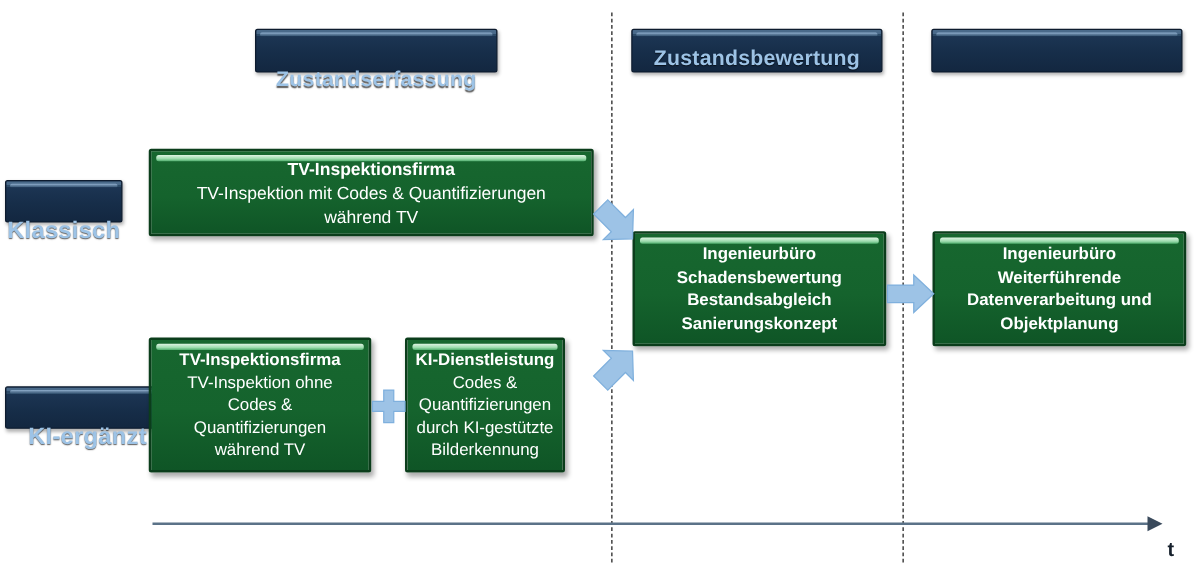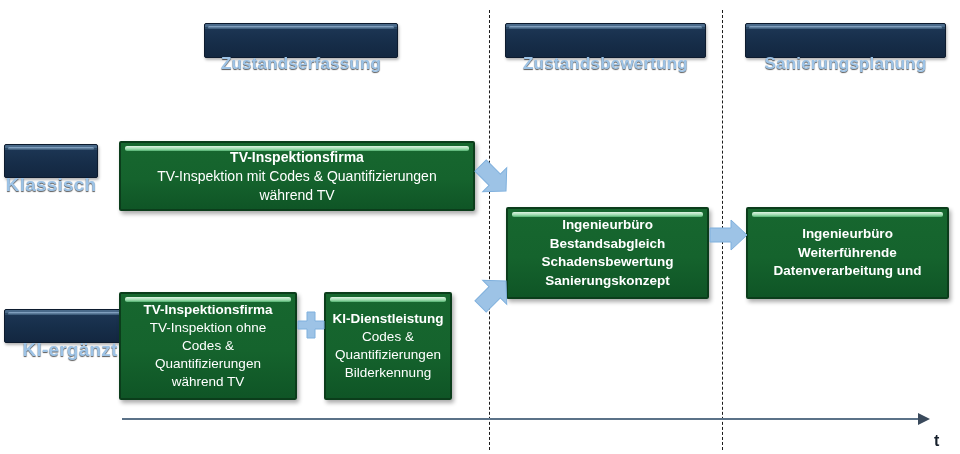--- a/index.html
+++ b/index.html
@@ -62,21 +62,20 @@
     border: 2px solid #0b3d1b;
     border-radius: 2px;
     color: #ffffff;
     text-align: center;
     display: flex;
     flex-direction: column;
     align-items: center;
     justify-content: center;
     box-shadow: 2px 3px 4px rgba(0,0,0,.33);
     overflow: hidden;
-    margin-top: 22px;
   }
   .gbox .gloss {
     position: absolute;
     left: 4px; right: 4px; top: 3px;
     height: 5px;
     background: linear-gradient(to bottom, #dff3e3 0%, #9ddcae 60%, #4fae6d 100%);
     border-radius: 2px;
     pointer-events: none;
   }
   .gbox .gtext { position: relative; z-index: 2; width: 100%; padding: 0 6px; box-sizing: border-box; }
@@ -121,28 +120,27 @@
 </head>
 <body>
 
 <div id="canvas">
 
   <div class="chip phase-chip" style="left:204px; top:23px; width:194px;">
     <span class="chip-gloss"></span>
     <span class="chip-label">Zustandserfassung</span>
   </div>
 
-  <div class="chip phase-chip" style="left:505px; top:23px; width:201px;">
+  <div class="chip phase-chip" style="left:505px; top:23px; width:201px;align-items:flex-end;">
     <span class="chip-gloss"></span>
     <span class="chip-label">Zustandsbewertung</span>
   </div>
 
   <div class="chip phase-chip" style="left:745px; top:23px; width:201px;">
     <span class="chip-gloss"></span>
-    <span class="chip-label">Sanierungsplanung</span>
   </div>
 
   <div class="divider" style="left:489px; top:10px; height:440px;"></div>
   <div class="divider" style="left:722px; top:10px; height:440px;"></div>
 
   <div class="chip row-chip" style="left:4px; top:144px; width:94px;">
     <span class="chip-gloss"></span>
     <span class="chip-label">Klassisch</span>
   </div>
 
@@ -170,40 +168,42 @@
       <span class="line">während TV</span>
     </span>
   </div>
 
   <div class="gbox fs135" style="left:324px; top:270px; width:128px; height:108px;">
     <span class="gloss"></span>
     <span class="gtext">
       <span class="title">KI-Dienstleistung</span>
       <span class="line">Codes &amp;</span>
       <span class="line">Quantifizierungen</span>
+      <span class="line">durch KI-gestützte</span>
       <span class="line">Bilderkennung</span>
     </span>
   </div>
 
   <div class="gbox fs13" style="left:506px; top:185px; width:203px; height:92px;">
     <span class="gloss"></span>
     <span class="gtext">
       <span class="title">Ingenieurbüro</span>
+      <span class="title">Schadensbewertung</span>
       <span class="title">Bestandsabgleich</span>
-      <span class="title">Schadensbewertung</span>
       <span class="title">Sanierungskonzept</span>
     </span>
   </div>
 
   <div class="gbox fs13" style="left:746px; top:185px; width:203px; height:92px;">
     <span class="gloss"></span>
     <span class="gtext">
       <span class="title">Ingenieurbüro</span>
       <span class="title">Weiterführende</span>
       <span class="title">Datenverarbeitung und</span>
+      <span class="title">Objektplanung</span>
     </span>
   </div>
 
   <div class="arrow" style="left:473px; top:158px; width:42px; height:42px;">
     <svg width="42" height="42" viewBox="0 0 42 42">
       <g transform="rotate(45 21 21)">
         <path d="M2 13 H22 V4 L38 21 L22 38 V29 H2 Z" fill="#9dc3e6" stroke="#7fb0dd" stroke-width="1"></path>
       </g>
     </svg>
   </div>

